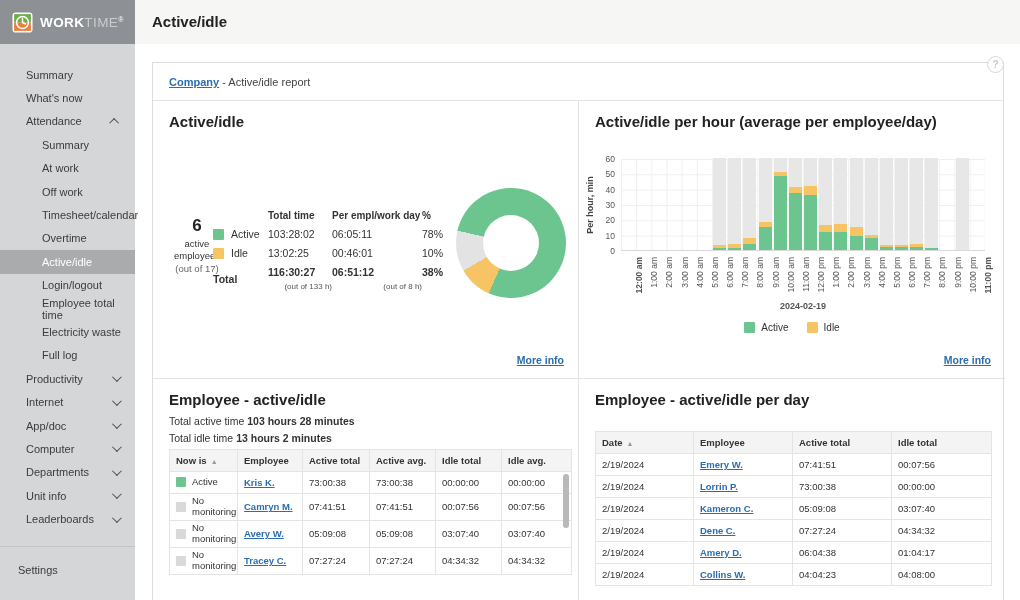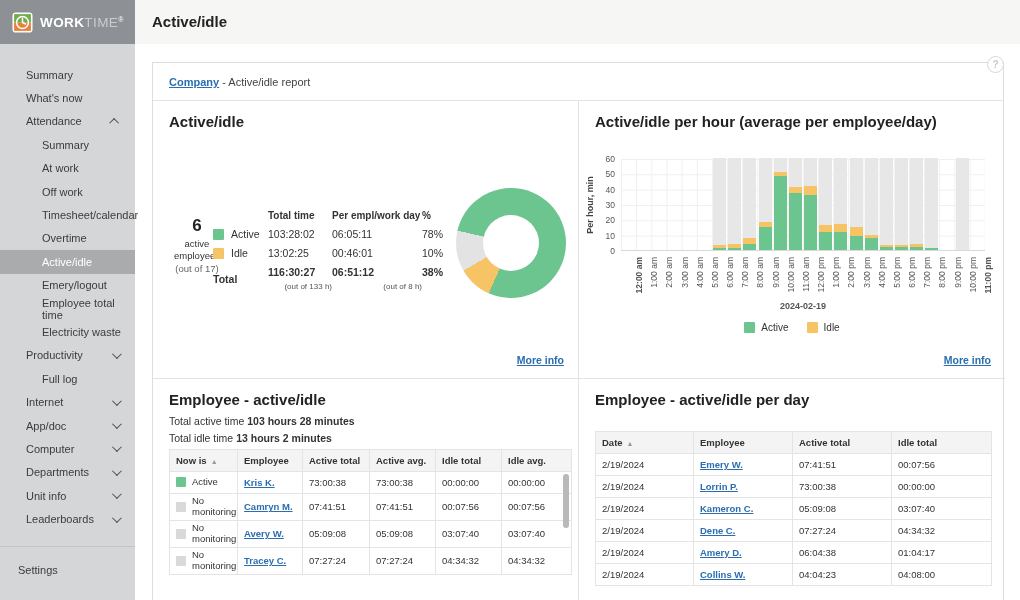--- a/index.html
+++ b/index.html
@@ -128,34 +128,34 @@
         <div class="nav-item sub">
           <span>Timesheet/calendar</span>
         </div>
         <div class="nav-item sub">
           <span>Overtime</span>
         </div>
         <div class="nav-item sub sel">
           <span>Active/idle</span>
         </div>
         <div class="nav-item sub">
-          <span>Emery/logout</span>
+          <span>Login/logout</span>
         </div>
         <div class="nav-item sub">
           <span>Employee total time</span>
         </div>
         <div class="nav-item sub">
           <span>Electricity waste</span>
         </div>
+        <div class="nav-item sub">
+          <span>Full log</span>
+        </div>
         <div class="nav-item">
           <span>Productivity</span>
           <i class="chev down"></i>
-        </div>
-        <div class="nav-item sub">
-          <span>Full log</span>
         </div>
         <div class="nav-item">
           <span>Internet</span>
           <i class="chev down"></i>
         </div>
         <div class="nav-item">
           <span>App/doc</span>
           <i class="chev down"></i>
         </div>
         <div class="nav-item">

